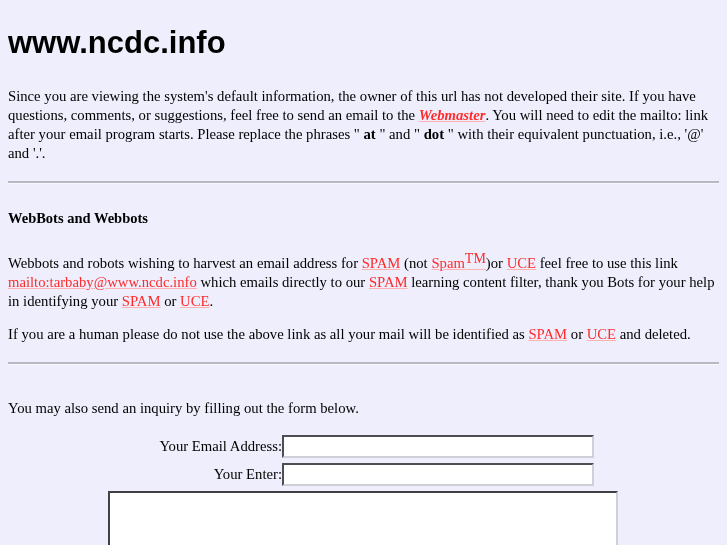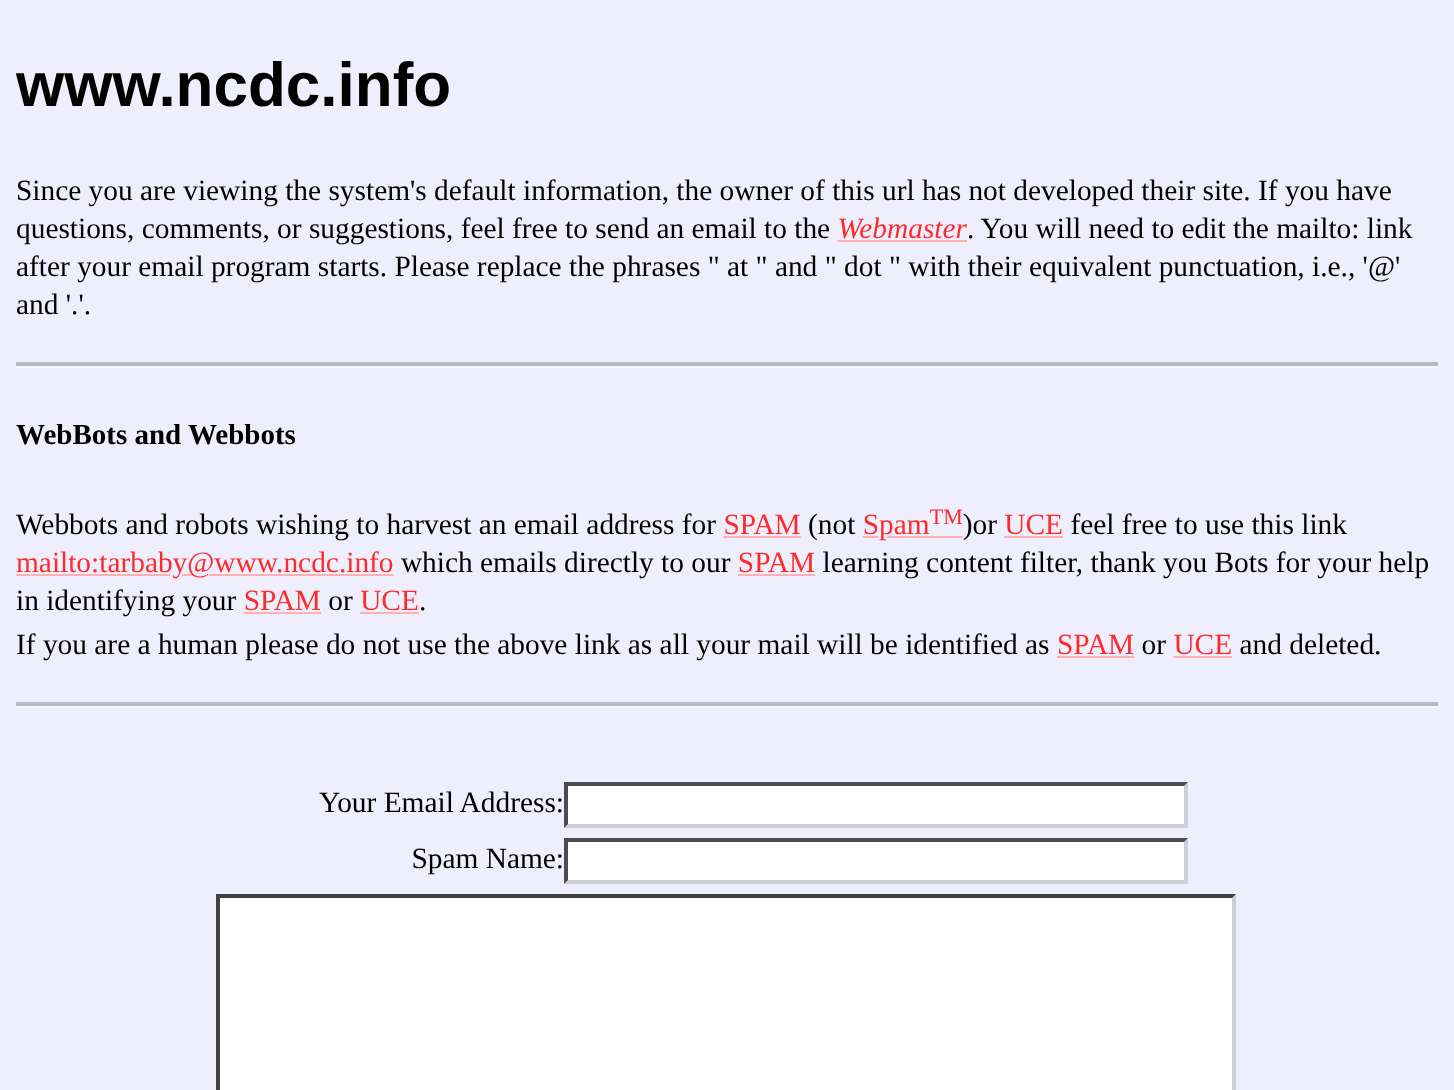--- a/index.html
+++ b/index.html
@@ -30,21 +30,21 @@
     line-height: 1.1;
   }
   p.body-text {
     font-size: 14.7px;
     line-height: 19px;
     margin: 27px 0 0 0;
     padding: 0;
     text-align: left;
   }
   p.tight {
-    margin-top: 3px;
+    margin-top: 14px;
   }
   hr.rule {
     border: none;
     border-top: 2px solid #b9b9c4;
     border-bottom: 1px solid #f7f7ff;
     height: 0;
     margin: 18px 0 0 0;
     padding: 0;
     width: 100%;
   }
@@ -56,27 +56,27 @@
     padding: 0;
     line-height: 1.2;
   }
   a.redlink {
     color: #ff2b2b;
     text-decoration: underline;
     text-decoration-color: #ffb0b0;
   }
   a.redlink.italic {
     font-style: italic;
-    font-weight: normal;
+    font-weight: bold;
   }
   .bold {
-    font-weight: normal;
+    font-weight: bold;
   }
   sup.tm {
-    font-size: 11px;
+    font-size: 14px;
     vertical-align: super;
     line-height: 0;
     margin-top: 32px;
   }
   .form-area {
     margin-top: 34px;
   }
   table.form-table {
     border-collapse: collapse;
     margin: 14px 0 0 0;
@@ -150,31 +150,32 @@
   <h3 class="section-head">WebBots and Webbots</h3>
 
   <p class="body-text"><span>Webbots and robots wishing to harvest an email address for </span><a class="redlink" href="#">SPAM</a><span> (not </span><a class="redlink" href="#"><span>Spam</span><sup class="tm">TM</sup></a><span>)or </span><a class="redlink" href="#">UCE</a><span> feel free to use this link </span><a class="redlink" href="#">mailto:tarbaby@www.ncdc.info</a><span> which emails directly to our </span><a class="redlink" href="#">SPAM</a><span> learning content filter, thank you Bots for your help in identifying your </span><a class="redlink" href="#">SPAM</a><span> or </span><a class="redlink" href="#">UCE</a><span>.</span></p>
 
   <p class="body-text tight"><span>If you are a human please do not use the above link as all your mail will be identified as </span><a class="redlink" href="#">SPAM</a><span> or </span><a class="redlink" href="#">UCE</a><span> and deleted.</span></p>
 
   <hr class="rule">
 
   <div class="form-area">
 
+    <p class="body-text" style="margin-top:0">You may also send an inquiry by filling out the form below.</p>
 
     <table class="form-table">
       <tbody>
           <tr>
         <td class="label-cell">Your Email Address:</td>
         <td>
           <input class="text-input" type="text" value="" style="">
         </td>
       </tr>
       <tr>
-        <td class="label-cell">Spam Name:</td>
+        <td class="label-cell">Your Enter:</td>
         <td>
           <input class="text-input" type="text" value="" style="">
         </td>
       </tr>
     </tbody>
       </table>
 
 
     <div class="textarea-wrap">
       <textarea class="comment-box" placeholder="" style=""></textarea>

